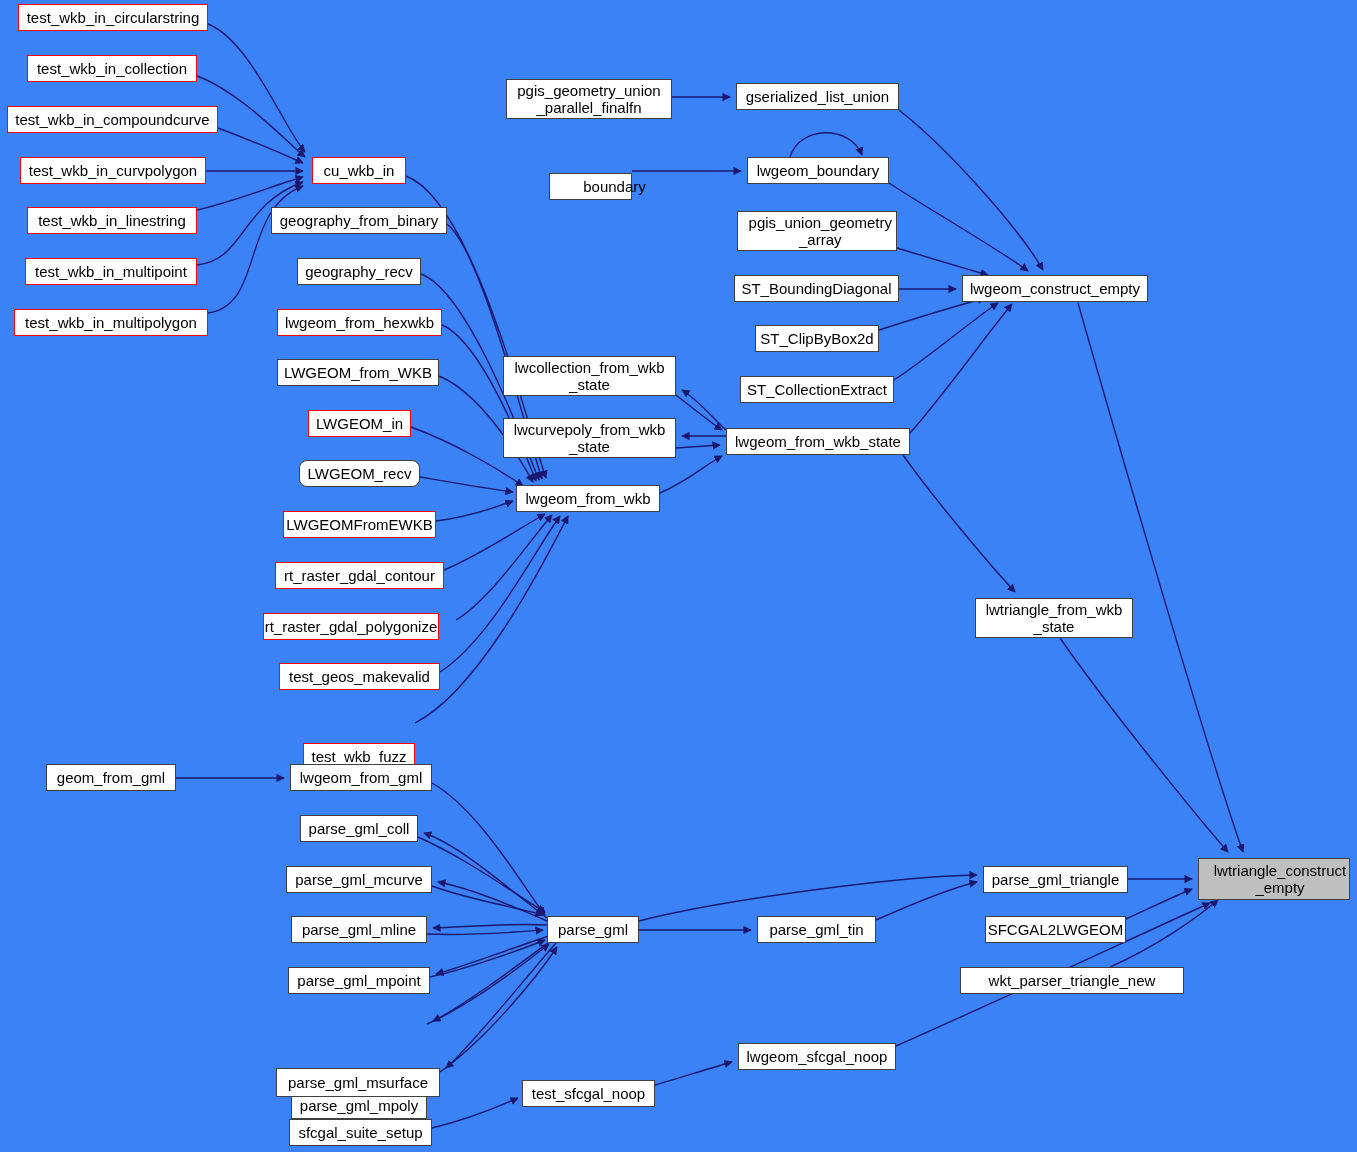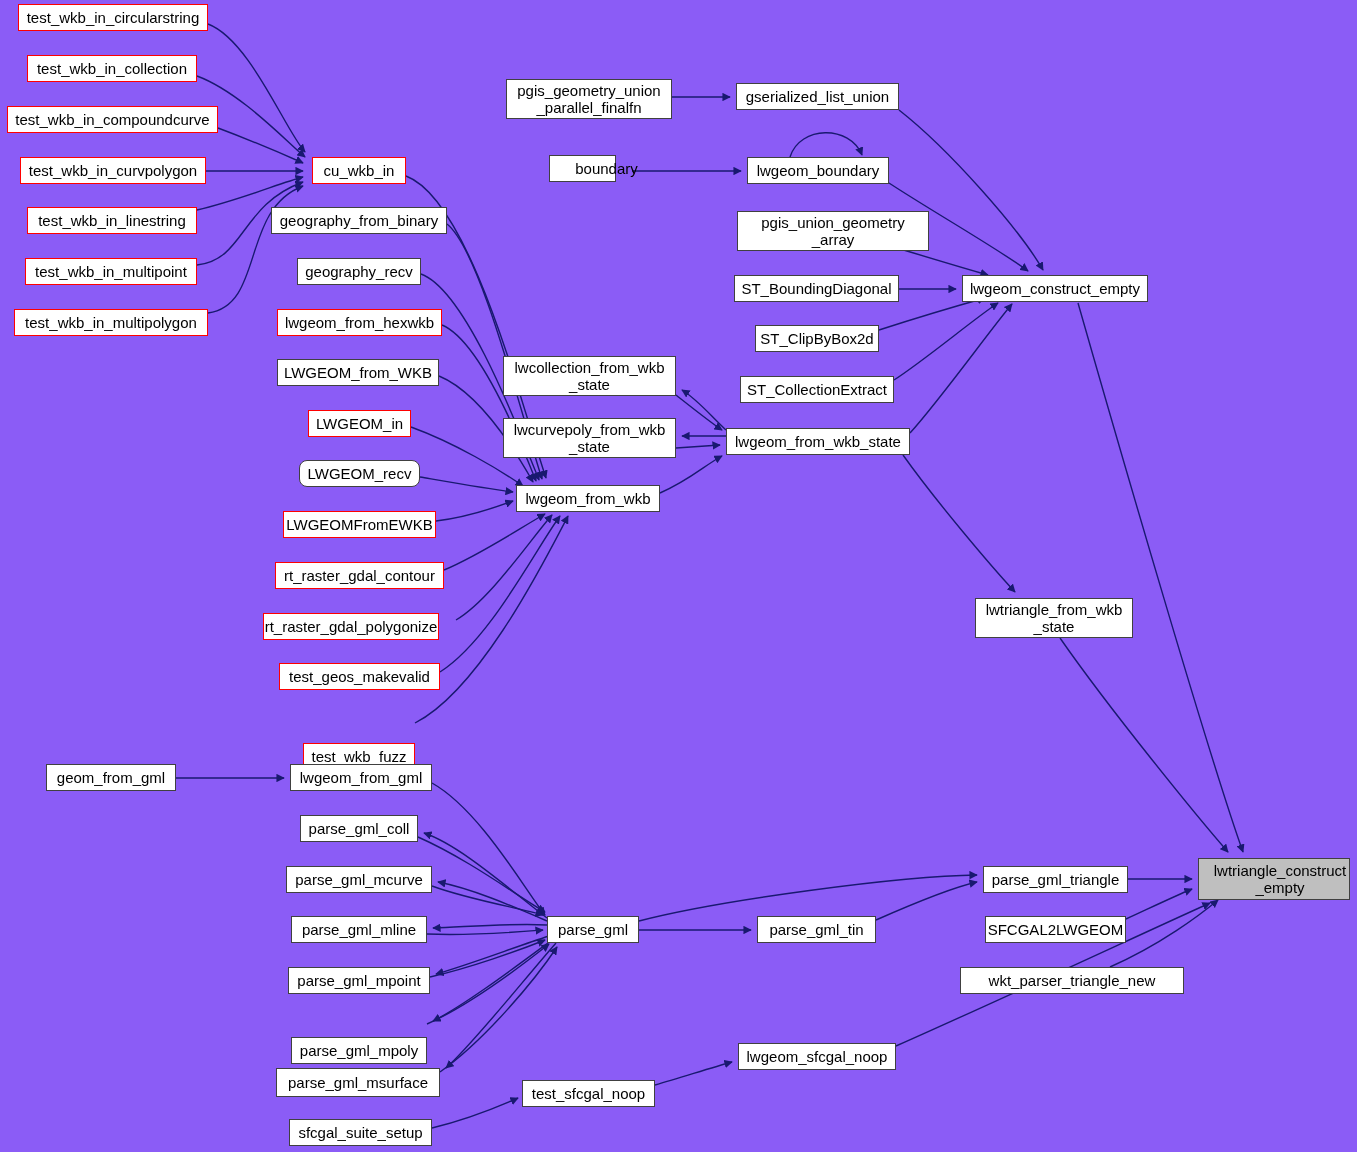--- a/index.html
+++ b/index.html
@@ -5,21 +5,21 @@
 <style>
   html, body {
     margin: 0;
     padding: 0;
     background: #ffffff;
   }
   #canvas {
     position: relative;
     width: 1357px;
     height: 1152px;
-    background: #8b5cf6;
+    background: #3b82f6;
     font-family: "Liberation Sans", sans-serif;
     overflow: hidden;
     text-decoration: underline;
   }
   #edges {
     position: absolute;
     left: 0;
     top: 0;
     width: 1357px;
     height: 1152px;
@@ -142,44 +142,44 @@
       <div class="node" style="left: 277px; top: 359px; width: 162px; height: 27px;"><span class="node-label">LWGEOM_from_WKB</span></div>
       <div class="node red" style="left: 308px; top: 410px; width: 103px; height: 27px;"><span class="node-label">LWGEOM_in</span></div>
       <div class="node" style="left: 299px; top: 460px; width: 121px; height: 27px; border-radius: 8px;"><span class="node-label">LWGEOM_recv</span></div>
       <div class="node red" style="left: 283px; top: 511px; width: 153px; height: 27px;"><span class="node-label">LWGEOMFromEWKB</span></div>
       <div class="node red" style="left: 275px; top: 562px; width: 169px; height: 27px;"><span class="node-label">rt_raster_gdal_contour</span></div>
       <div class="node red" style="left: 263px; top: 613px; width: 176px; height: 27px;"><span class="node-label">rt_raster_gdal_polygonize</span></div>
       <div class="node red" style="left: 279px; top: 663px; width: 161px; height: 27px;"><span class="node-label">test_geos_makevalid</span></div>
       <div class="node red" style="left: 303px; top: 714px; width: 112px; height: 27px; margin-top: 29px;"><span class="node-label">test_wkb_fuzz</span></div>
       <div class="node" style="left: 506px; top: 79px; width: 166px; height: 40px;"><span class="node-label">pgis_geometry_union
 _parallel_finalfn</span></div>
-      <div class="node" style="left: 549px; top: 155px; width: 67px; height: 27px; padding-left: 48px;"><span class="node-label">boundary</span></div>
+      <div class="node" style="left: 549px; top: 173px; width: 83px; height: 27px; padding-left: 48px;"><span class="node-label">boundary</span></div>
       <div class="node" style="left: 736px; top: 83px; width: 163px; height: 27px;"><span class="node-label">gserialized_list_union</span></div>
       <div class="node" style="left: 747px; top: 157px; width: 142px; height: 27px;"><span class="node-label">lwgeom_boundary</span></div>
-      <div class="node" style="left: 737px; top: 211px; width: 192px; height: 40px;"><span class="node-label">pgis_union_geometry
+      <div class="node" style="left: 737px; top: 211px; width: 160px; height: 40px; justify-content: flex-end;"><span class="node-label">pgis_union_geometry
 _array</span></div>
       <div class="node" style="left: 734px; top: 275px; width: 165px; height: 27px;"><span class="node-label">ST_BoundingDiagonal</span></div>
       <div class="node" style="left: 755px; top: 325px; width: 124px; height: 27px;"><span class="node-label">ST_ClipByBox2d</span></div>
       <div class="node" style="left: 740px; top: 376px; width: 154px; height: 27px;"><span class="node-label">ST_CollectionExtract</span></div>
       <div class="node" style="left: 503px; top: 356px; width: 173px; height: 40px;"><span class="node-label">lwcollection_from_wkb
 _state</span></div>
       <div class="node" style="left: 503px; top: 418px; width: 173px; height: 40px;"><span class="node-label">lwcurvepoly_from_wkb
 _state</span></div>
       <div class="node" style="left: 726px; top: 428px; width: 184px; height: 27px;"><span class="node-label">lwgeom_from_wkb_state</span></div>
       <div class="node" style="left: 516px; top: 485px; width: 144px; height: 27px;"><span class="node-label">lwgeom_from_wkb</span></div>
       <div class="node" style="left: 962px; top: 275px; width: 186px; height: 27px; align-items: center;"><span class="node-label">lwgeom_construct_empty</span></div>
       <div class="node" style="left: 975px; top: 598px; width: 158px; height: 40px;"><span class="node-label">lwtriangle_from_wkb
 _state</span></div>
       <div class="node" style="left: 46px; top: 764px; width: 130px; height: 27px;"><span class="node-label">geom_from_gml</span></div>
       <div class="node" style="left: 290px; top: 764px; width: 142px; height: 27px;"><span class="node-label">lwgeom_from_gml</span></div>
       <div class="node" style="left: 300px; top: 815px; width: 118px; height: 27px;"><span class="node-label">parse_gml_coll</span></div>
       <div class="node" style="left: 286px; top: 866px; width: 146px; height: 27px;"><span class="node-label">parse_gml_mcurve</span></div>
       <div class="node" style="left: 291px; top: 916px; width: 136px; height: 27px;"><span class="node-label">parse_gml_mline</span></div>
       <div class="node" style="left: 288px; top: 967px; width: 142px; height: 27px;"><span class="node-label">parse_gml_mpoint</span></div>
-      <div class="node" style="left: 291px; top: 1017px; width: 136px; height: 27px; margin-top: 20px;"><span class="node-label">parse_gml_mpoly</span></div>
+      <div class="node" style="left: 291px; top: 1072px; width: 136px; height: 27px; margin-top: 20px;"><span class="node-label">parse_gml_mpoly</span></div>
       <div class="node" style="left: 276px; top: 1068px; width: 164px; height: 29px;"><span class="node-label">parse_gml_msurface</span></div>
       <div class="node" style="left: 289px; top: 1119px; width: 143px; height: 27px;"><span class="node-label">sfcgal_suite_setup</span></div>
       <div class="node" style="left: 547px; top: 916px; width: 92px; height: 27px;"><span class="node-label">parse_gml</span></div>
       <div class="node" style="left: 757px; top: 916px; width: 119px; height: 27px;"><span class="node-label">parse_gml_tin</span></div>
       <div class="node" style="left: 522px; top: 1080px; width: 133px; height: 27px;"><span class="node-label">test_sfcgal_noop</span></div>
       <div class="node" style="left: 738px; top: 1043px; width: 158px; height: 27px;"><span class="node-label">lwgeom_sfcgal_noop</span></div>
       <div class="node" style="left: 983px; top: 866px; width: 145px; height: 27px;"><span class="node-label">parse_gml_triangle</span></div>
       <div class="node" style="left: 985px; top: 916px; width: 141px; height: 27px;"><span class="node-label">SFCGAL2LWGEOM</span></div>
       <div class="node" style="left: 960px; top: 967px; width: 224px; height: 27px;"><span class="node-label">wkt_parser_triangle_new</span></div>
       <div class="node highlight" style="left: 1198px; top: 858px; width: 152px; height: 42px;"><span class="node-label">lwtriangle_construct

